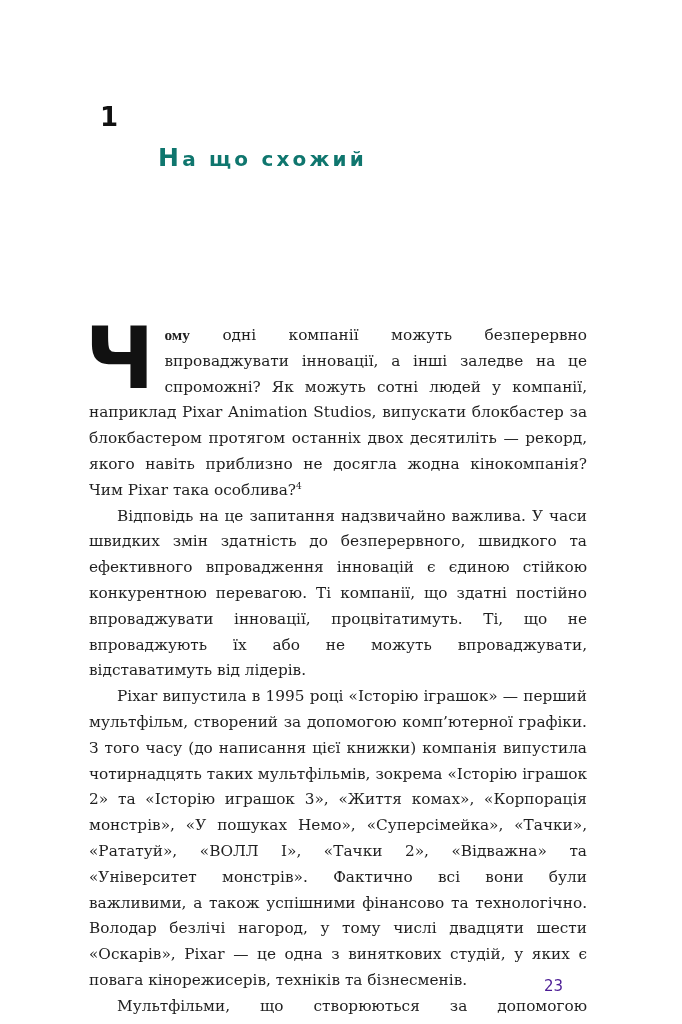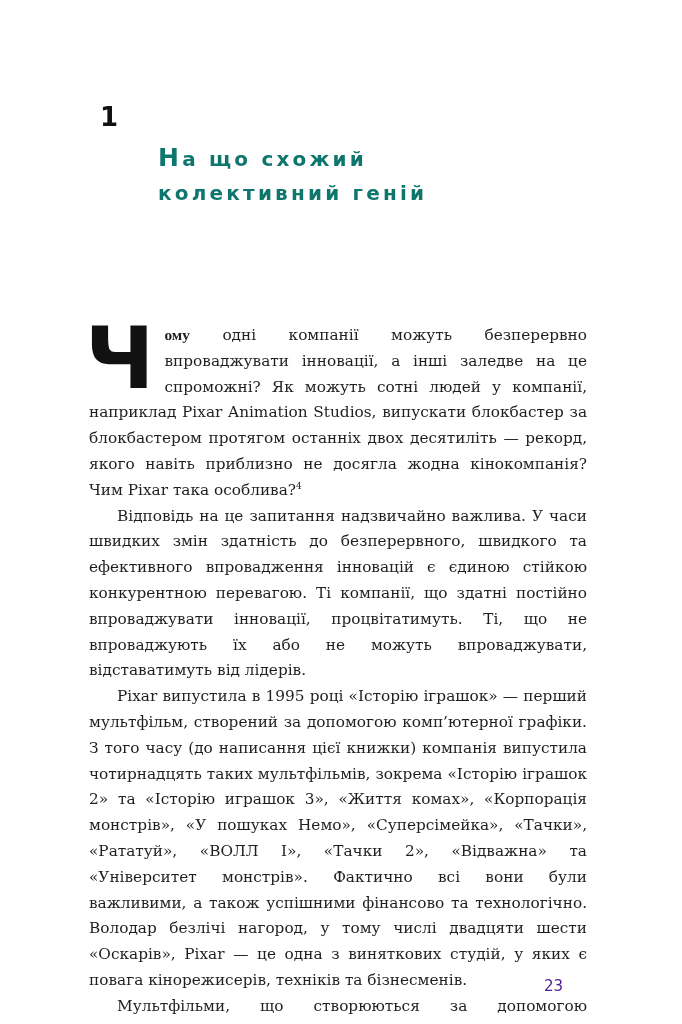--- a/index.html
+++ b/index.html
@@ -91,21 +91,20 @@
       margin-top: 27px;
     }
   </style>
 </head>
 <body>
 
 <div class="chapter-heading">
   <span class="chapter-number">1</span>
   <div class="chapter-title">
     <span class="line"><span class="cap">Н</span><span>а що схожий</span></span>
-    <span class="line">колективний геній</span>
   </div>
 </div>
 
 <div class="body-text">
   <p><span class="dropcap">Ч</span><span class="lead-word">ому</span><span> одні компанії можуть безперервно впроваджувати інновації, а інші заледве на це спроможні? Як можуть сот­ні людей у компанії, наприклад Pixar Animation Studios, випускати блокбастер за блокбастером протягом останніх двох десятиліть — рекорд, якого навіть приблизно не досягла жодна кінокомпанія? Чим Pixar така особлива?</span><sup class="fn">4</sup></p>
   <p class="indent">Відповідь на це запитання надзвичайно важлива. У часи швид­ких змін здатність до безперервного, швидкого та ефективного впровадження інновацій є єдиною стійкою конкурентною пере­вагою. Ті компанії, що здатні постійно впроваджувати інновації, процвітатимуть. Ті, що не впроваджують їх або не можуть впро­ваджувати, відставатимуть від лідерів.</p>
   <p class="indent">Pixar випустила в 1995 році «Історію іграшок» — перший мульт­фільм, створений за допомогою комп’ютерної графіки. З того часу (до написання цієї книжки) компанія випустила чотирнадцять таких мультфільмів, зокрема «Історію іграшок 2» та «Історію игра­шок 3», «Життя комах», «Корпорація монстрів», «У пошуках Немо», «Суперсімейка», «Тачки», «Рататуй», «ВОЛЛ І», «Тачки 2», «Відважна» та «Університет монстрів». Фактично всі вони були важливими, а також успішними фінансово та технологічно. Володар безлічі нагород, у тому числі двадцяти шести «Оскарів», Pixar — це одна з виняткових студій, у яких є повага кінорежисерів, техніків та бізнесменів.</p>
   <p class="indent">Мультфільми, що створюються за допомогою комп’ютерної графіки, дуже популярні сьогодні, але засновникам Pixar знадо­билося два десятки років, щоб здійснити свою мрію — зробити</p>
 </div>
 

